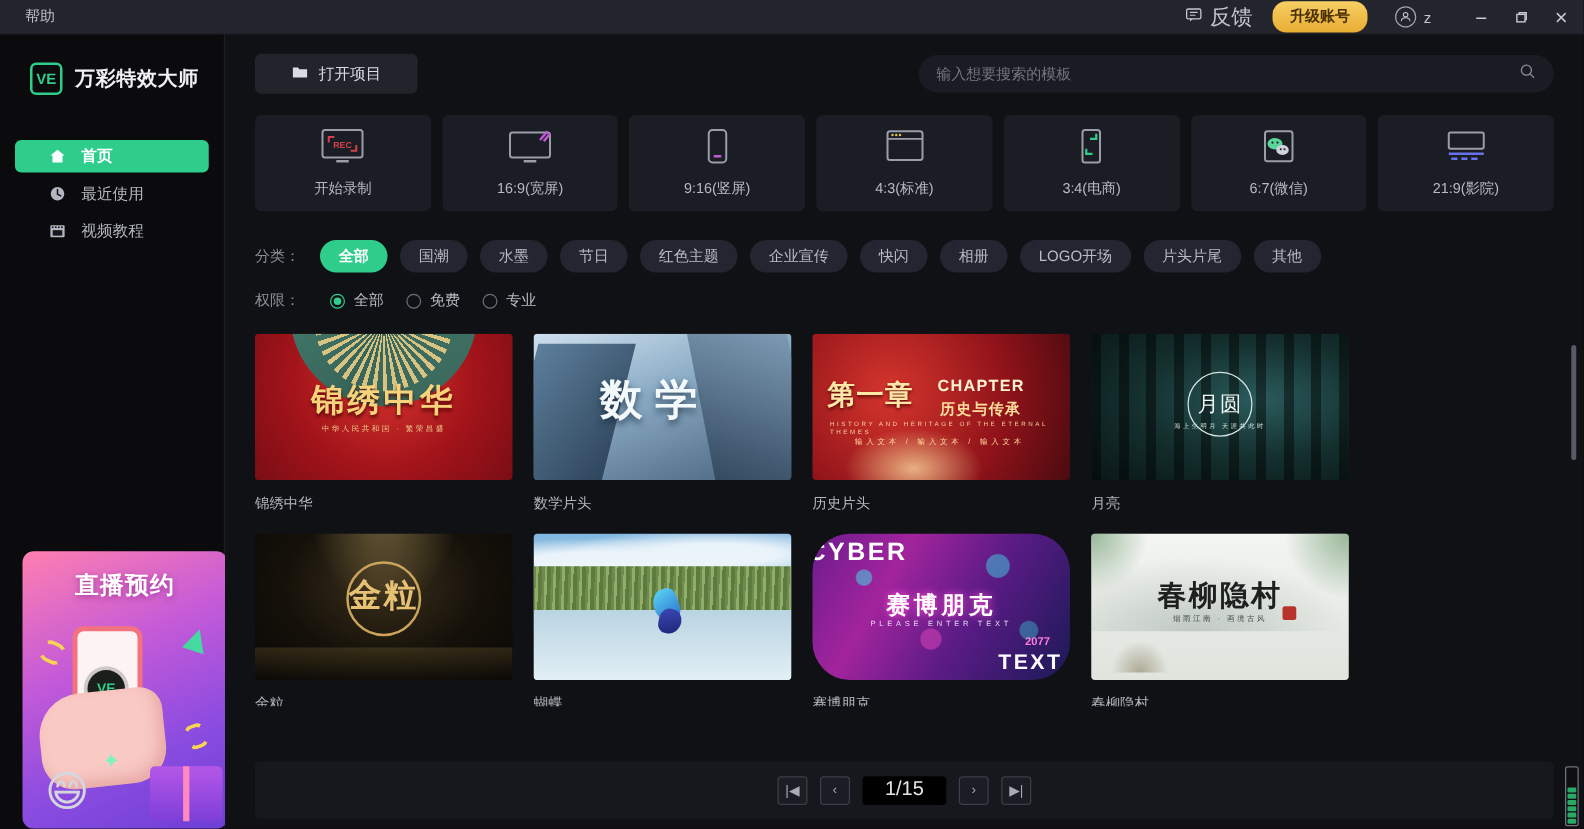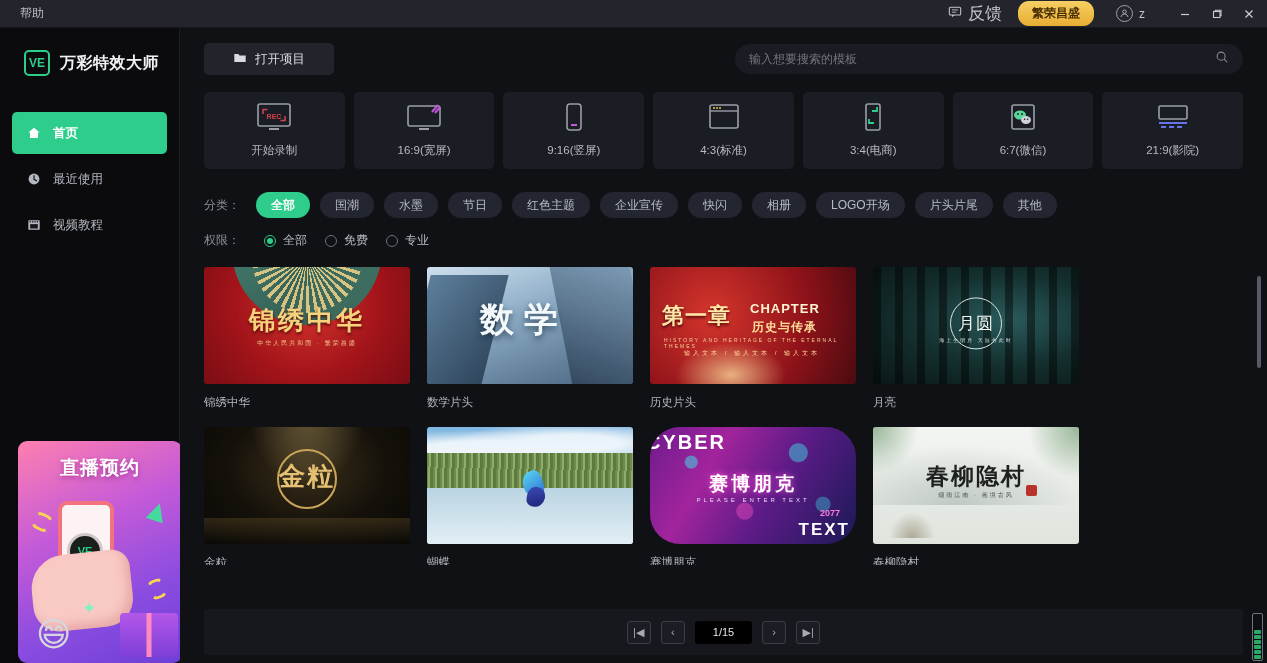--- a/index.html
+++ b/index.html
@@ -62,22 +62,22 @@
   .brand { display: flex; align-items: center; gap: 10px; padding: 22px 0 0 24px; }
   .brand-logo {
     width: 26px; height: 26px; border: 2px solid #2ecd8c; border-radius: 5px;
     color: #2ecd8c; font-size: 12px; font-weight: bold;
     display: flex; align-items: center; justify-content: center; letter-spacing: 0px;
   }
   .brand-name { font-size: 16px; font-weight: bold; color: #f0f1f4; letter-spacing: .5px; }
 
   .nav { margin-top: 36px; padding: 0 12px; display: flex; flex-direction: column; gap: 4px; }
   .nav-item {
-    height: 42px; display: flex; align-items: center; gap: 12px;
-    padding: 0 14px; border-radius: 5px; font-size: 12.5px; color: #b4b7c0;
+    height: 26px; display: flex; align-items: center; gap: 12px;
+    padding: 0 26px; border-radius: 5px; font-size: 12.5px; color: #b4b7c0;
   }
   .nav-item .nav-ico { width: 15px; height: 15px; display: flex; align-items: center; justify-content: center; }
   .nav-item.active { background: #2ecd8c; color: #ffffff; font-weight: bold; }
   .nav-item.active .nav-ico svg { fill: #ffffff; }
   .nav-item:not(.active) .nav-ico svg { fill: #b4b7c0; }
 
   .promo {
     position: absolute; left: 18px; bottom: 0px; width: 164px; height: 222px;
     border-radius: 9px; overflow: hidden;
     background: linear-gradient(155deg,#ff7fb0 0%, #c45ad8 38%, #8b4ce0 70%, #6d3fd6 100%);
@@ -284,21 +284,21 @@
     display: flex; align-items: center; justify-content: center; gap: 10px;
   }
   .pg-btn {
     width: 24px; height: 23px; border: 1px solid #3b3e48; border-radius: 3px;
     display: flex; align-items: center; justify-content: center;
     color: #a8abb4; font-size: 11px; background: #1b1d24;
   }
   .pg-ind {
     min-width: 52px; height: 23px; background: #000000; border-radius: 3px;
     display: flex; align-items: center; justify-content: center;
-    font-size: 11px; color: #e3e5ea; padding: 0 18px;
+    font-size: 16px; color: #e3e5ea; padding: 0 18px;
   }
 
   
   .main-scrollbar {
     position: absolute; right: 6px; top: 248px; width: 4px; height: 92px;
     background: #565b69; border-radius: 2px;
   }
   .corner-indicator {
     position: absolute; right: 4px; bottom: 2px; width: 11px; height: 48px;
     border: 1px solid #6f7480; border-radius: 2px; background: #0f0f12;
@@ -323,21 +323,21 @@
           <svg width="14" height="14" viewBox="0 0 16 16">
             <rect x="1.5" y="2.5" width="13" height="9" rx="1.5" fill="none" stroke="#c3c6cf" stroke-width="1.2"></rect>
             <path d="M4.5 11.5 L4.5 14 L7.5 11.5 Z" fill="#c3c6cf"></path>
             <line x1="4.5" y1="5.6" x2="11.5" y2="5.6" stroke="#c3c6cf" stroke-width="1"></line>
             <line x1="4.5" y1="8.2" x2="9.5" y2="8.2" stroke="#c3c6cf" stroke-width="1"></line>
           </svg>
         </span>
         <span>反馈</span>
       </div>
 
-      <div class="upgrade-pill">繁荣昌盛</div>
+      <div class="upgrade-pill">升级账号</div>
 
       <div class="tb-user">
         <span class="avatar-circle">
           <svg width="11" height="11" viewBox="0 0 16 16">
             <circle cx="8" cy="5.4" r="2.6" fill="none" stroke="#c3c6cf" stroke-width="1.2"></circle>
             <path d="M3 13.2c0-2.7 2.2-4.2 5-4.2s5 1.5 5 4.2" fill="none" stroke="#c3c6cf" stroke-width="1.2"></path>
           </svg>
         </span>
         <span>z</span>
       </div>

